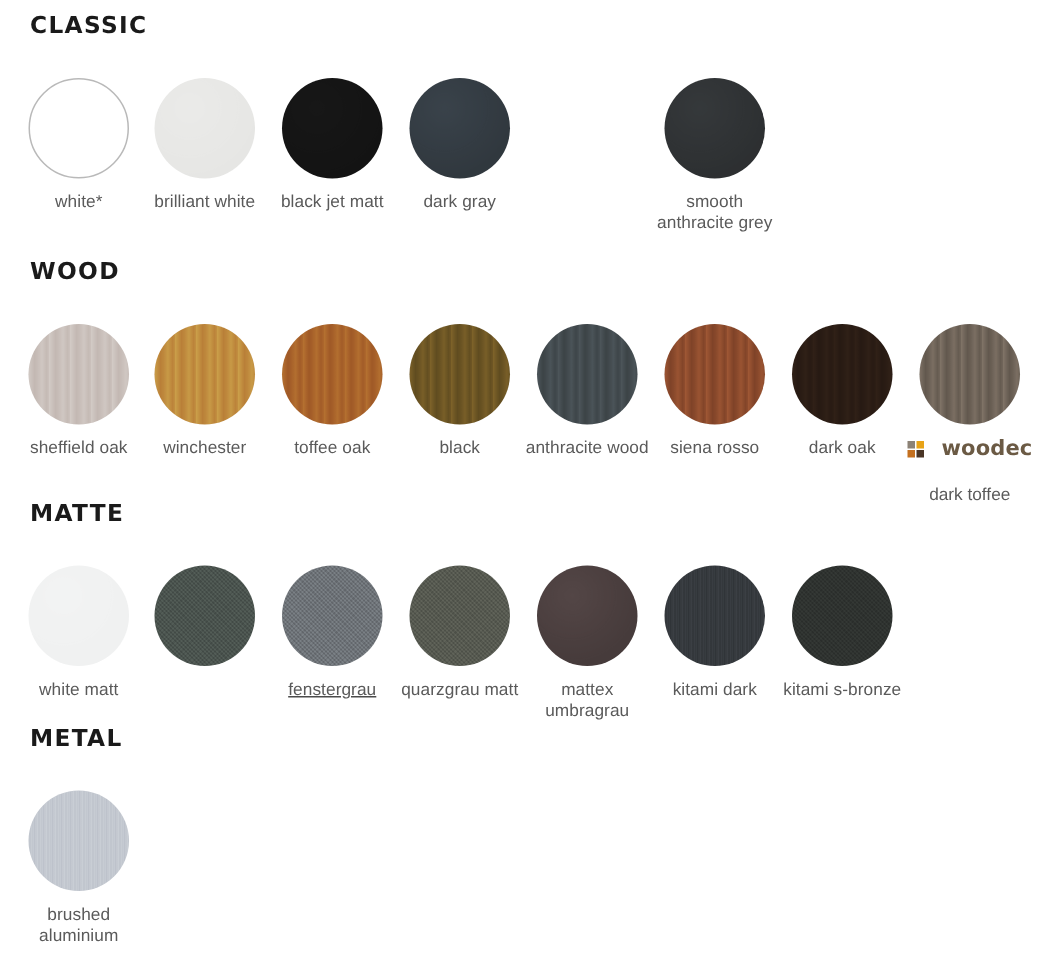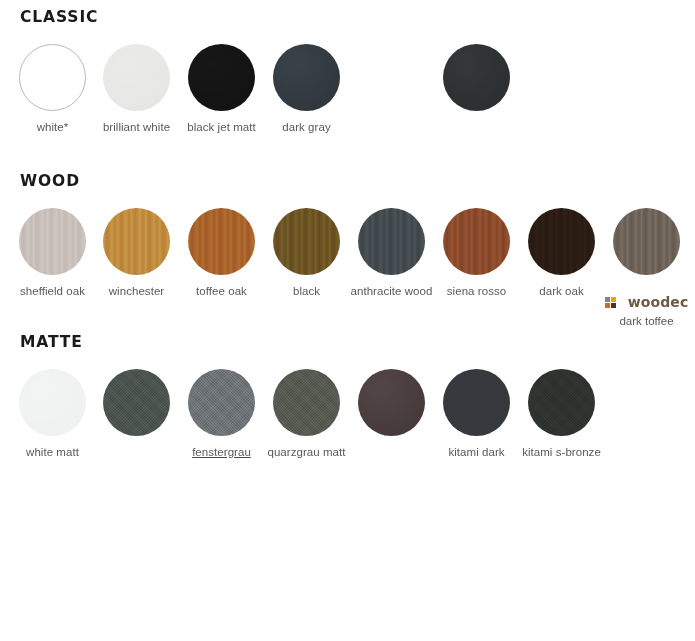--- a/index.html
+++ b/index.html
@@ -38,21 +38,21 @@
   }
   .swatch-row {
     position: relative;
     margin-top: 10px;
     height: auto;
   }
   .swatch {
     position: absolute;
     width: 85px;
     text-align: center;
-    top: 8px;
+    top: 16px;
   }
   .chip {
     width: 67px;
     height: 67px;
     border-radius: 50%;
     margin: 0 auto;
     position: relative;
     overflow: hidden;
     background-repeat: no-repeat;
   }
@@ -100,21 +100,21 @@
   }
   .label {
     margin-top: 9px;
     font-size: 11.5px;
     line-height: 14px;
     color: #5a5a5a;
     font-family: "Liberation Sans", sans-serif;
     letter-spacing: 0.05px;
   }
   .brand {
-    margin-top: 20px;
+    margin-top: 9px;
     display: flex;
     align-items: center;
     justify-content: center;
     gap: 12px;
     height: 14px;
   }
   .brand-mark {
     display: grid;
     grid-template-columns: 5px 5px;
     grid-template-rows: 5px 5px;
@@ -124,21 +124,21 @@
   .brand-mark i { display: block; width: 5px; height: 5px; }
   .brand-word {
     font-size: 14px;
     font-weight: bold;
     color: #6b5a44;
     letter-spacing: 0.1px;
     font-family: "DejaVu Sans", sans-serif;
     line-height: 14px;
   }
   .brand-sub {
-    margin-top: 5px;
+    margin-top: 17px;
     font-size: 11.5px;
     line-height: 14px;
     color: #5a5a5a;
     text-align: center;
   }
 </style>
 </head>
 <body style="background: rgb(255, 255, 255);">
 
 <div class="palette">
@@ -172,20 +172,21 @@
       </div>
       <div class="swatch" style="left:349px;">
         <div class="chip">
             <div class="grain grain-fine"></div>
           </div>
       </div>
       <div class="swatch" style="left:434px;">
         <div class="chip" style="background: rgb(47, 50, 52);">
             <div class="grain grain-soft"></div>
           </div>
+        <div class="label">smooth anthracite grey</div>
       </div>
     </div>
   </section>
 
   <section class="section" style="top:172px;">
     <h2 class="section-title">WOOD</h2>
     <div class="swatch-row">
       <div class="swatch" style="left:10px;">
         <div class="chip" style="background: rgb(201, 191, 186);">
             <div class="grain grain-vert"></div>
@@ -269,30 +270,42 @@
       <div class="swatch" style="left:264px;">
         <div class="chip" style="background: rgb(87, 90, 81);">
             <div class="grain grain-speckle"></div>
           </div>
         <div class="label">quarzgrau matt</div>
       </div>
       <div class="swatch" style="left:349px;">
         <div class="chip" style="background: rgb(74, 62, 62);">
             <div class="grain grain-soft"></div>
           </div>
+        <div class="label">mattex umbragrau</div>
       </div>
       <div class="swatch" style="left:434px;">
         <div class="chip" style="background: rgb(52, 56, 60);">
             <div class="grain grain-fine"></div>
           </div>
         <div class="label">kitami dark</div>
       </div>
       <div class="swatch" style="left:519px;">
         <div class="chip" style="background: rgb(47, 51, 48);">
             <div class="grain grain-speckle"></div>
           </div>
         <div class="label">kitami s-bronze</div>
       </div>
     </div>
   </section>
 
+  <section class="section" style="top:483px;">
+    <h2 class="section-title">METAL</h2>
+    <div class="swatch-row">
+      <div class="swatch" style="left:10px;">
+        <div class="chip" style="background: rgb(194, 199, 207);">
+            <div class="grain grain-fine"></div>
+          </div>
+        <div class="label">brushed aluminium</div>
+      </div>
+    </div>
+  </section>
 
 </div>
 
 </body></html>

